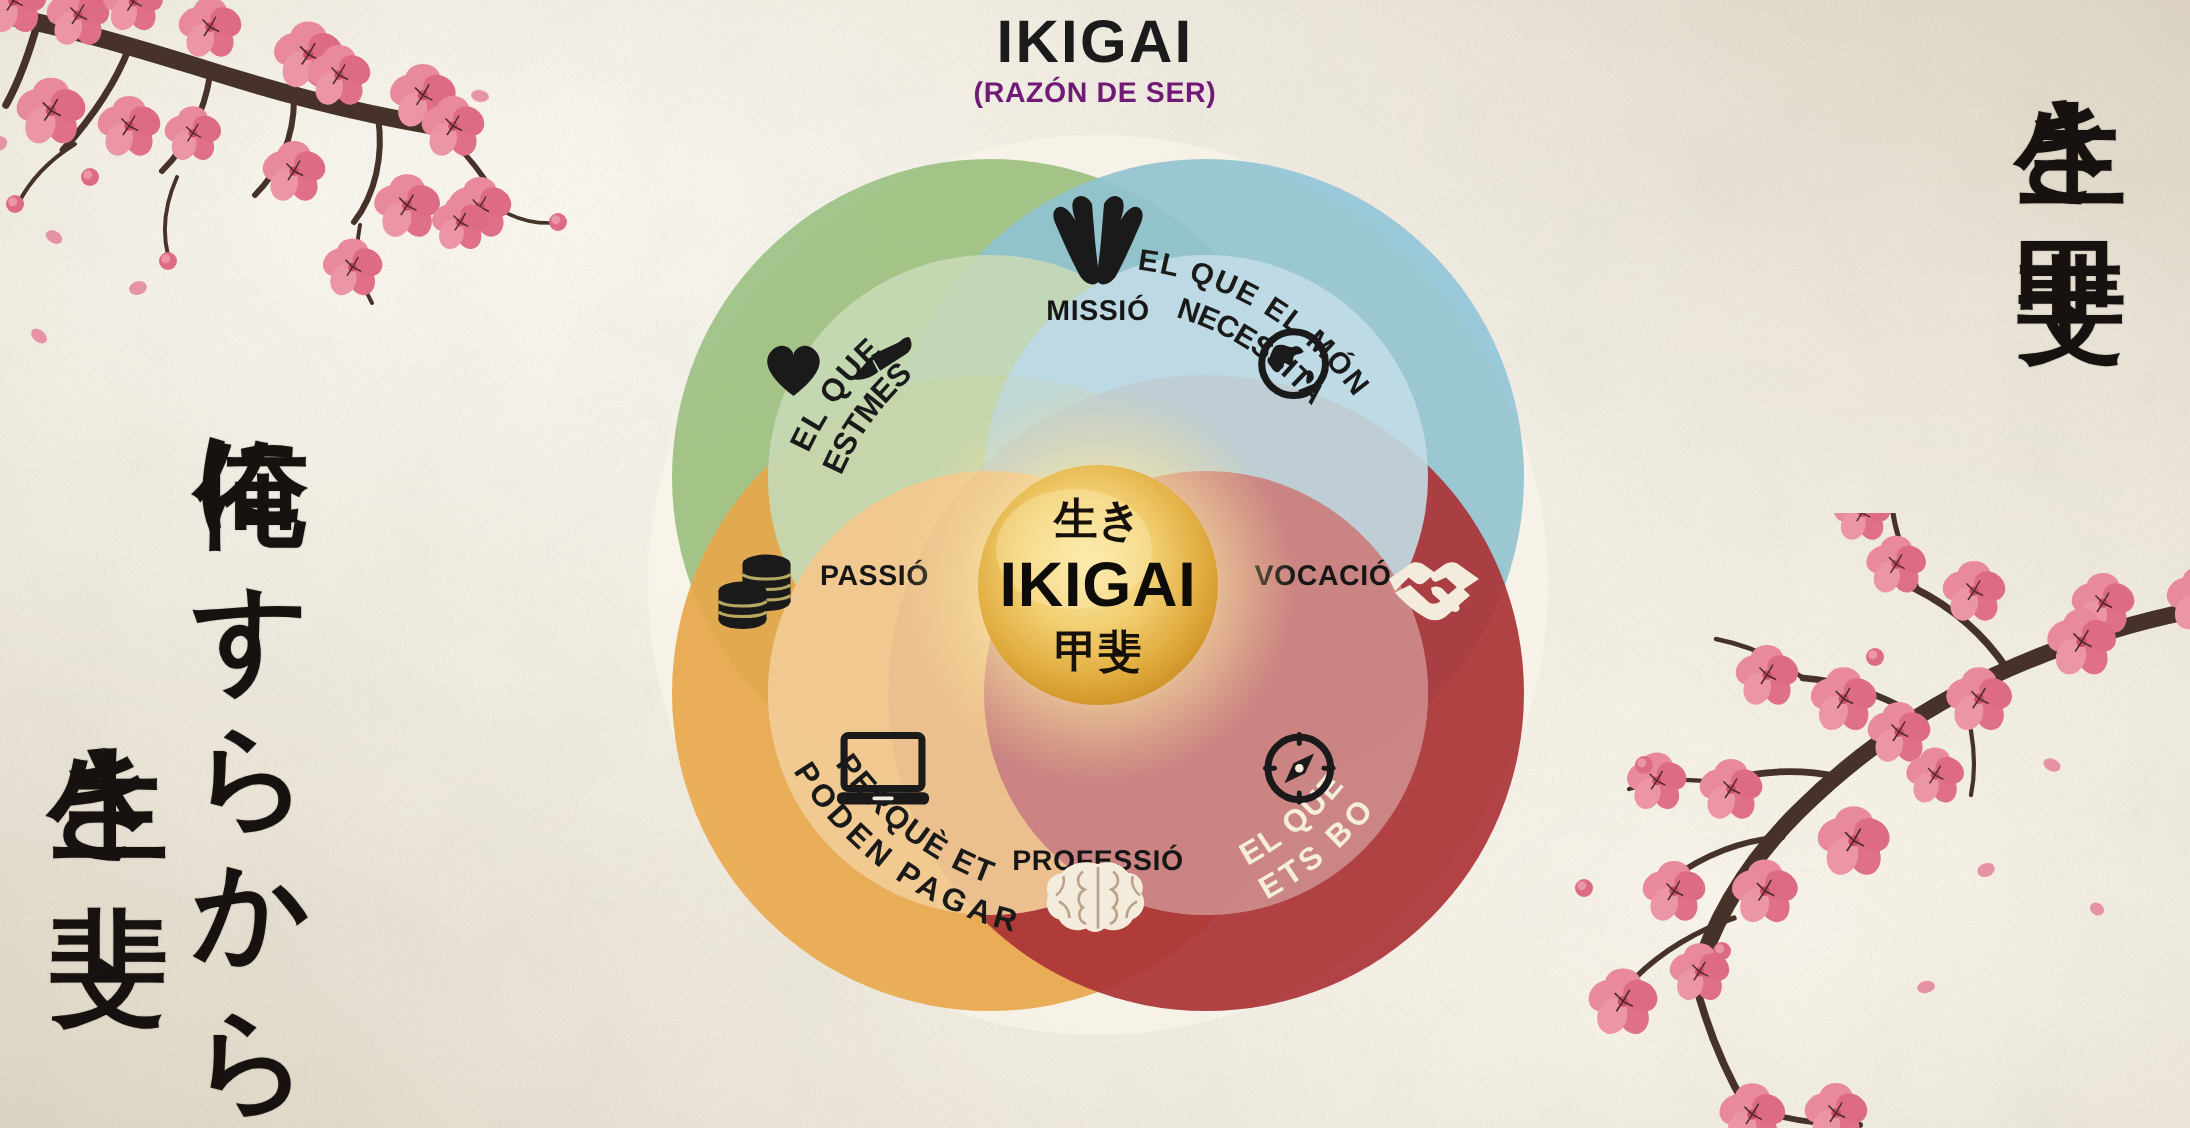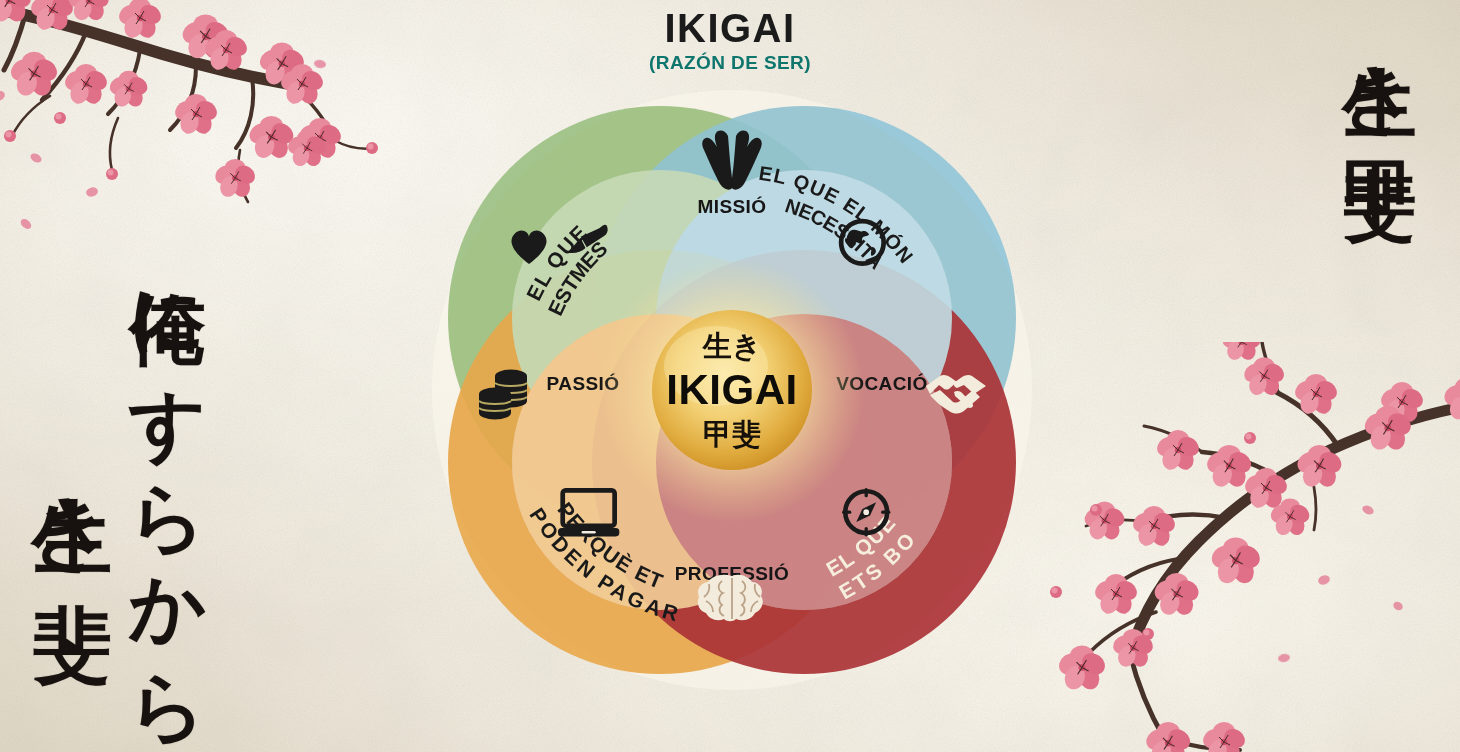--- a/index.html
+++ b/index.html
@@ -21,21 +21,21 @@
     position:absolute;inset:0;opacity:.5;mix-blend-mode:multiply;
   }
   
   #title-block{
     position:absolute;left:0;right:0;top:8px;text-align:center;z-index:40;
   }
   #main-title{
     font-size:40px;font-weight:bold;letter-spacing:1.5px;color:#1b1b1b;line-height:1;
   }
   #sub-title{
-    font-size:19px;font-weight:bold;letter-spacing:.4px;color:#0f766e;margin-top:4px;
+    font-size:19px;font-weight:bold;letter-spacing:.4px;color:#701a75;margin-top:4px;
   }
   
   .callig{
     position:absolute;z-index:35;color:#17120f;
     font-family:"DejaVu Serif", serif;font-weight:bold;
     writing-mode:vertical-rl;text-orient:upright;
     text-orientation:upright;line-height:1.02;
     text-shadow:0 0 1px rgba(20,14,10,.35);
   }
   #callig-right{right:42px;top:6px;font-size:74px;letter-spacing:6px;}

